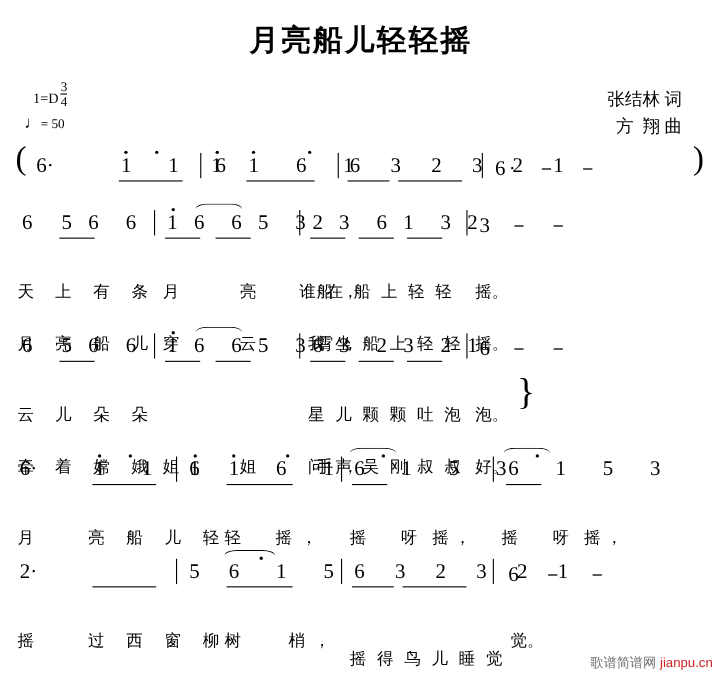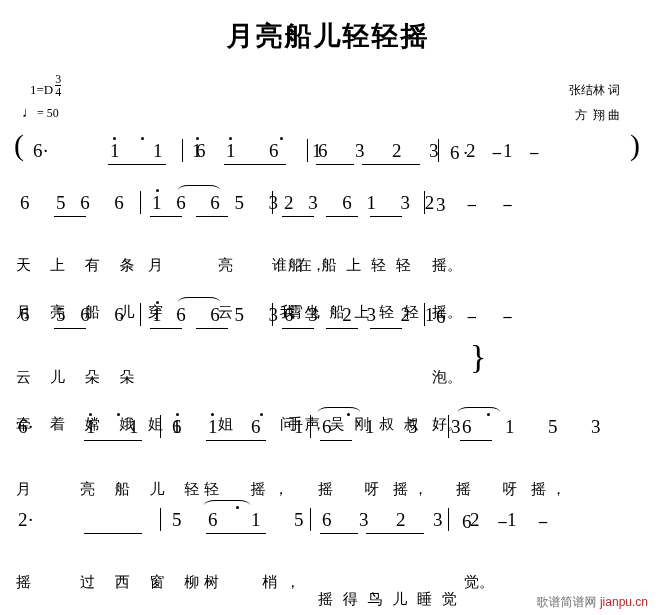--- a/index.html
+++ b/index.html
@@ -40,21 +40,21 @@
 
   .tempo{
     position:absolute;left:22px;top:104px;
     font-size:12px;
     font-family:"Liberation Serif", serif;
   }
   .tempo .note{font-size:15px;}
 
   .credits{
     position:absolute;right:36px;top:78px;
-    font-size:12px;
+    font-size:16px;
     line-height:25px;
     text-align:right;
     font-family:"Liberation Serif", serif;
   }
   .credits div{white-space:pre;}
 
   
   .row{position:absolute;left:0;width:656px;}
   .notes{
     position:relative;
@@ -215,20 +215,21 @@
       <div class="u1" style="left:370px;top:28px;width:32px;"></div>
 
       <div class="bar" style="left:424px;"></div>
 
       <span class="n" style="left:436px;top:4px;letter-spacing:6px;">6 － －</span>
     </div>
 
     <div class="lyr" style="top:34px;">
       <span class="n" style="left:16px;">云</span>
       <span class="n" style="left:50px;letter-spacing:8px;">儿 朵 朵</span>
+      <span class="n" style="left:280px;letter-spacing:3px;">星 儿 颗 颗 吐 泡</span>
       <span class="n" style="left:432px;">泡。</span>
     </div>
 
     <div class="lyr" style="top:58px;">
       <span class="n" style="left:16px;">牵</span>
       <span class="n" style="left:50px;letter-spacing:8px;">着 嫦 娥</span>
       <span class="n" style="left:148px;letter-spacing:8px;">姐    姐    手，</span>
       <span class="n" style="left:280px;letter-spacing:3px;">问 声 吴 刚 叔 叔</span>
       <span class="n" style="left:432px;">好。</span>
     </div>

